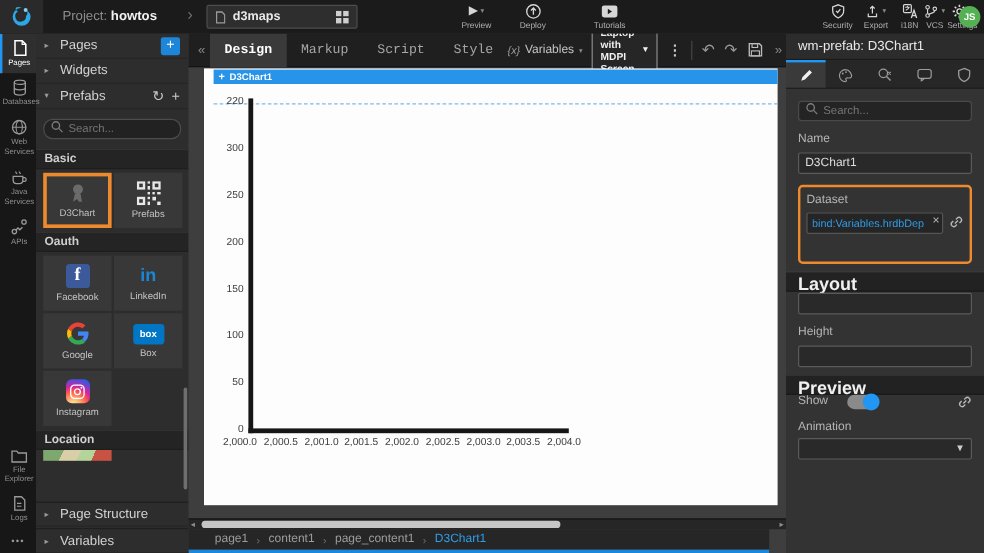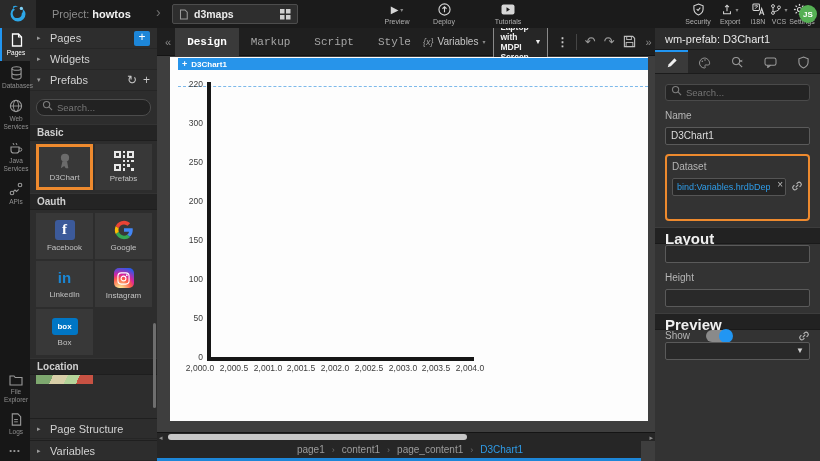--- a/index.html
+++ b/index.html
@@ -82,21 +82,21 @@
   .yaxis { position:absolute; left:37px; top:25px; width:4px; height:279px; background:#161616; }
   .xaxis { position:absolute; left:37px; top:300px; width:267px; height:4px; background:#161616; }
   .yt { position:absolute; left:0; width:33px; text-align:right; font-size:8.5px; color:#3c3c3c; }
   .xt { position:absolute; top:306px; width:44px; text-align:center; font-size:8.5px; color:#3c3c3c; }
 
   .hscroll { position:absolute; left:0; right:0; bottom:20px; height:9px; background:#262626; border-top:1px solid #141414; }
   .hthumb { position:absolute; left:11px; top:1px; width:299px; height:6px; background:#c6c6c6; border-radius:3px; cursor:pointer; }
   .harrow { position:absolute; top:0; color:#8d8d8d; font-size:7px; line-height:9px; cursor:pointer; }
   .harrow.l { left:2px; } .harrow.r { right:2px; }
 
-  .crumbbar { position:absolute; left:0; right:14px; bottom:0; height:20px; background:#262626; border-bottom:3px solid #1d86d8; display:flex; align-items:center; gap:7px; padding-left:22px; font-size:10px;justify-content:center; }
+  .crumbbar { position:absolute; left:0; right:14px; bottom:0; height:20px; background:#262626; border-bottom:3px solid #1d86d8; display:flex; align-items:center; gap:7px; padding-left:22px; font-size:10px; }
   .crumb { color:#9c9c9c; cursor:pointer; }
   .crumb.cur { color:#2f9ce8; }
   .csep { color:#6e6e6e; font-size:9px; }
 
   
   .inspector { position:absolute; right:0; top:28px; width:165px; height:433px; background:#333; z-index:25; }
   .ihead { height:22px; background:#2c2c2c; border-bottom:1px solid #1a1a1a; color:#e9e9e9; font-size:11px; line-height:22px; padding-left:10px; }
   .itabs { height:24px; background:#272727; border-bottom:1px solid #1c1c1c; display:flex; }
   .itab { flex:1; display:grid; place-items:center; color:#9c9c9c; cursor:pointer; border-top:2px solid transparent; }
   .itab.active { background:#3a3a3a; border-top:2px solid #2196f3; color:#f0f0f0; }
@@ -357,45 +357,45 @@
       </div>
     </div>
 
     <div class="shead">Oauth</div>
     <div class="tilegrid">
       <div class="tile">
         <span class="fb">f</span>
         <span class="tlabel">Facebook</span>
       </div>
       <div class="tile">
+        <span class="liin">in</span>
+        <span class="tlabel">LinkedIn</span>
+      </div>
+      <div class="tile">
         <svg width="20" height="20" viewBox="0 0 48 48">
             <path fill="#4285F4" d="M45 24c0-1.6-.1-2.8-.4-4H24v8.1h11.9c-.2 2-1.5 5-4.4 7l6.7 5.2C42.2 36.6 45 31 45 24z"></path>
             <path fill="#34A853" d="M24 46c5.9 0 10.9-1.9 14.5-5.3l-6.9-5.4C29.7 36.6 27.1 37.5 24 37.5c-5.8 0-10.7-3.9-12.5-9.2l-7.1 5.5C8 40.8 15.4 46 24 46z"></path>
             <path fill="#FBBC05" d="M11.5 28.3c-.5-1.4-.8-2.8-.8-4.3s.3-3 .8-4.3l-7.2-5.5C2.8 17 2 20.4 2 24s.8 7 2.3 9.8z"></path>
             <path fill="#EA4335" d="M24 10.5c4.1 0 6.9 1.8 8.5 3.3l6.2-6C34.9 4.2 29.9 2 24 2 15.4 2 8 7.2 4.3 14.2l7.2 5.5c1.8-5.3 6.7-9.2 12.5-9.2z"></path>
           </svg>
         <span class="tlabel">Google</span>
       </div>
       <div class="tile">
-        <span class="liin">in</span>
-        <span class="tlabel">LinkedIn</span>
+        <span class="boxlogo">box</span>
+        <span class="tlabel">Box</span>
       </div>
       <div class="tile">
         <span class="insta">
             <svg width="13" height="13" viewBox="0 0 14 14">
               <rect x="1" y="1" width="12" height="12" rx="3.5" fill="none" stroke="#fff" stroke-width="1.2"></rect>
               <circle cx="7" cy="7" r="2.6" fill="none" stroke="#fff" stroke-width="1.2"></circle>
               <circle cx="10.6" cy="3.4" r="0.9" fill="#fff"></circle>
             </svg>
           </span>
         <span class="tlabel">Instagram</span>
-      </div>
-      <div class="tile">
-        <span class="boxlogo">box</span>
-        <span class="tlabel">Box</span>
       </div>
     </div>
 
     <div class="shead">Location</div>
     <div class="maptile"></div>
 
     <div class="side-scroll"></div>
 
     <div class="srow sbottom sb1">
       <span class="caret">▸</span>
@@ -558,20 +558,21 @@
     <div class="fwrap">
       <div class="showrow">
         <span class="flabel">Show</span>
         <span class="toggle">
             <span class="knob"></span>
           </span>
         <svg width="12" height="12" viewBox="0 0 14 14" class="linkic">
             <path d="M5.5 8.5l3-3M4 6 2.5 7.5a2.5 2.5 0 0 0 3.5 3.5L7.5 9.5M10 8l1.5-1.5A2.5 2.5 0 0 0 8 3L6.5 4.5" fill="none" stroke="#b9b9b9" stroke-width="1.3"></path>
           </svg>
       </div>
+      <div class="flabel">Animation</div>
       <div class="selbox">
         <span></span>
         <span class="selcaret">▼</span>
       </div>
     </div>
   </aside>
 
 </div>
 
 </body></html>

